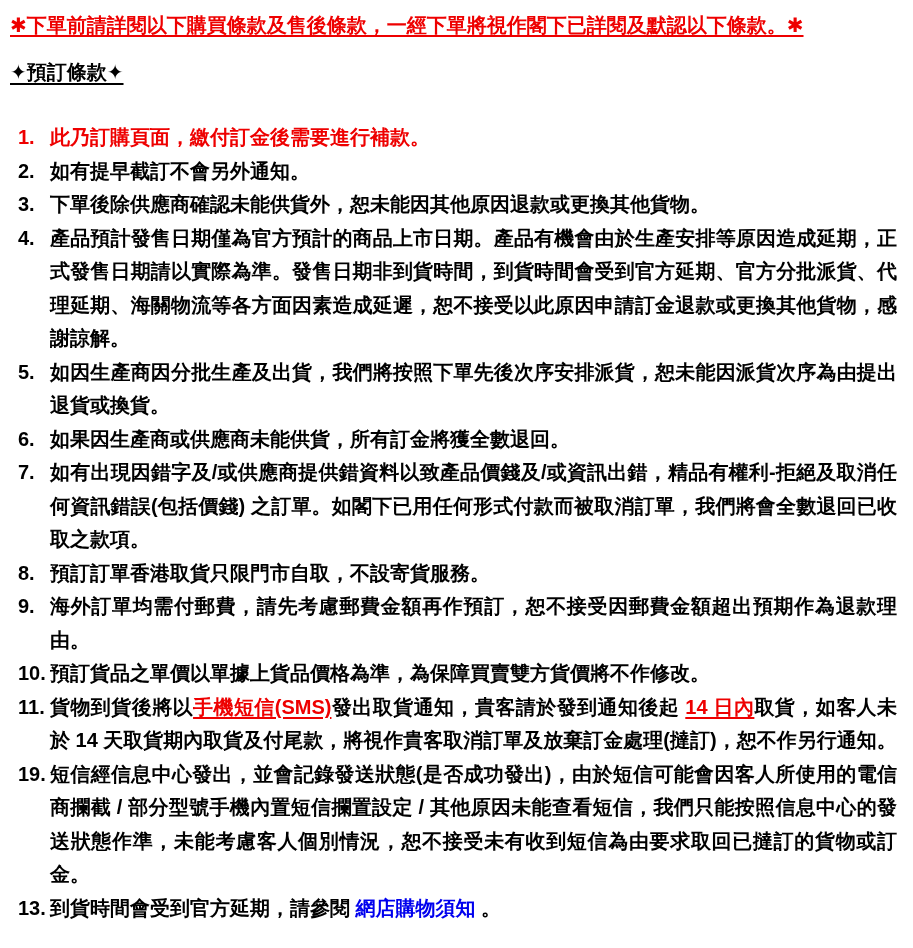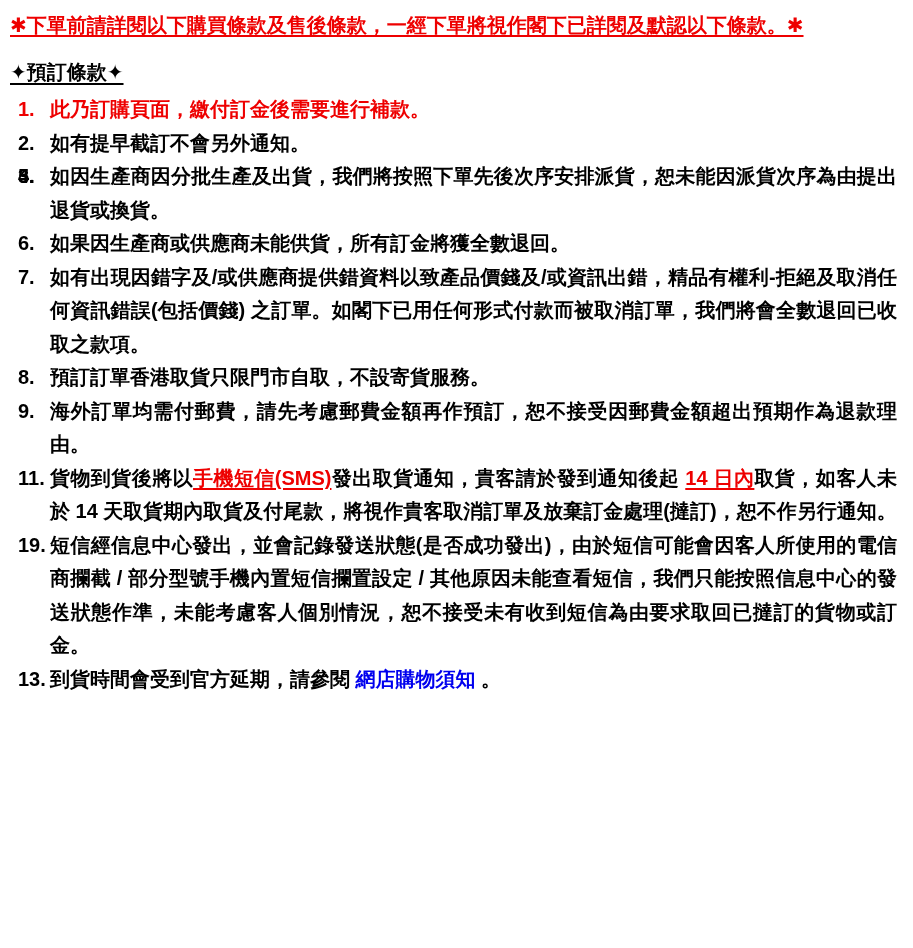--- a/index.html
+++ b/index.html
@@ -31,21 +31,21 @@
     text-underline-offset: 3px;
     margin-bottom: 20px;
   }
   .section-title {
     display: inline-block;
     color: var(--text);
     font-size: 20px;
     line-height: 26px;
     text-decoration: underline;
     text-underline-offset: 4px;
-    margin-bottom: 8px;
+    margin-bottom: 36px;
   }
   ol.terms-list {
     list-style: none;
     margin: 0;
     padding: 0;
     font-size: 20px;
     line-height: 33.5px;
   }
   ol.terms-list li {
     position: relative;
@@ -76,24 +76,25 @@
 <body>
 
 <div class="page">
   <div class="warning-header">✱下單前請詳閱以下購買條款及售後條款，一經下單將視作閣下已詳閱及默認以下條款。✱</div>
   <div>
     <span class="section-title">✦預訂條款✦</span>
   </div>
   <ol class="terms-list" id="terms-list">
       <li class="red-item"><span class="num">1.</span><span class="text"><span>此乃訂購頁面，繳付訂金後需要進行補款。</span></span></li>
       <li><span class="num">2.</span><span class="text"><span>如有提早截訂不會另外通知。</span></span></li>
-      <li><span class="num">3.</span></li>
-      <li><span class="num">4.</span></li>
+      <li><span class="num">3.</span><span class="text"><span>下單後除供應商確認未能供貨外，恕未能因其他原因退款或更換其他貨物。</span></span></li>
+      <li><span class="num">4.</span><span class="text"><span>產品預計發售日期僅為官方預計的商品上市日期。產品有機會由於生產安排等原因造成延期，正式發售日期請以實際為準。發售日期非到貨時間，到貨時間會受到官方延期、官方分批派貨、代理延期、海關物流等各方面因素造成延遲，恕不接受以此原因申請訂金退款或更換其他貨物，感謝諒解。</span></span></li>
       <li><span class="num">5.</span><span class="text"><span>如因生產商因分批生產及出貨，我們將按照下單先後次序安排派貨，恕未能因派貨次序為由提出退貨或換貨。</span></span></li>
       <li><span class="num">6.</span><span class="text"><span>如果因生產商或供應商未能供貨，所有訂金將獲全數退回。</span></span></li>
       <li><span class="num">7.</span><span class="text"><span>如有出現因錯字及/或供應商提供錯資料以致產品價錢及/或資訊出錯，精品有權利-拒絕及取消任何資訊錯誤(包括價錢) 之訂單。如閣下已用任何形式付款而被取消訂單，我們將會全數退回已收取之款項。</span></span></li>
       <li><span class="num">8.</span><span class="text"><span>預訂訂單香港取貨只限門市自取，不設寄貨服務。</span></span></li>
       <li><span class="num">9.</span><span class="text"><span>海外訂單均需付郵費，請先考慮郵費金額再作預訂，恕不接受因郵費金額超出預期作為退款理由。</span></span></li>
+      <li><span class="num">10.</span><span class="text"><span>預訂貨品之單價以單據上貨品價格為準，為保障買賣雙方貨價將不作修改。</span></span></li>
       <li><span class="num">11.</span><span class="text"><span>貨物到貨後將以</span><span class="seg-red-underline">手機短信(SMS)</span><span>發出取貨通知，貴客請於發到通知後起 </span><span class="seg-red-underline">14 日內</span><span>取貨，如客人未於 14 天取貨期內取貨及付尾款，將視作貴客取消訂單及放棄訂金處理(撻訂)，恕不作另行通知。</span></span></li>
       <li><span class="num">19.</span><span class="text"><span>短信經信息中心發出，並會記錄發送狀態(是否成功發出)，由於短信可能會因客人所使用的電信商攔截 / 部分型號手機內置短信攔置設定 / 其他原因未能查看短信，我們只能按照信息中心的發送狀態作準，未能考慮客人個別情況，恕不接受未有收到短信為由要求取回已撻訂的貨物或訂金。</span></span></li>
       <li><span class="num">13.</span><span class="text"><span>到貨時間會受到官方延期，請參閱 </span><a class="seg-link">網店購物須知</a><span> 。</span></span></li>
     </ol>
 </div>
 
 </body></html>

